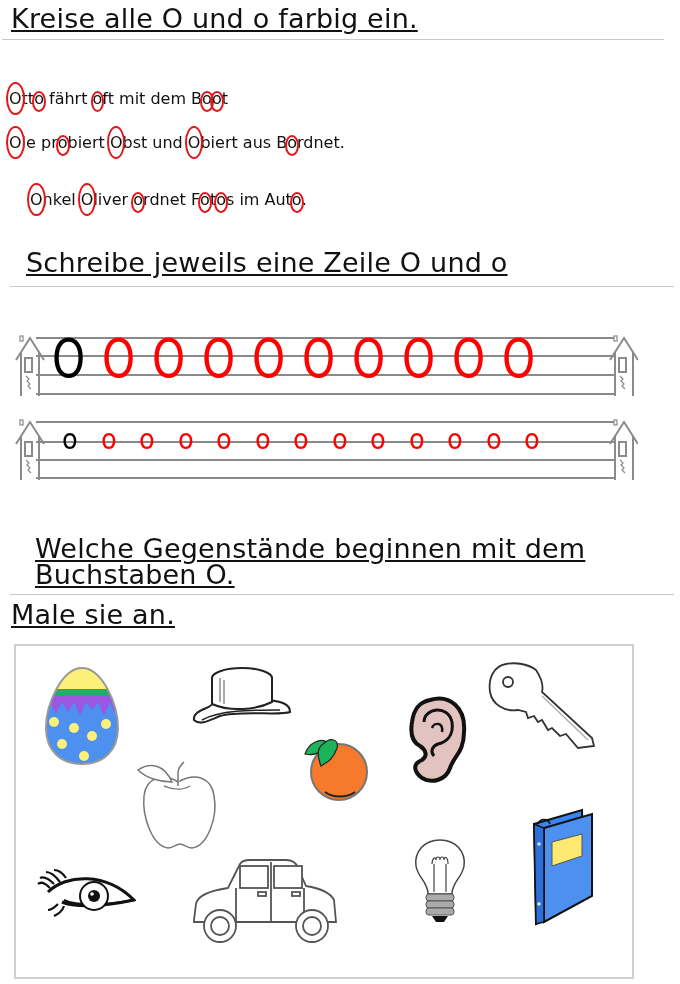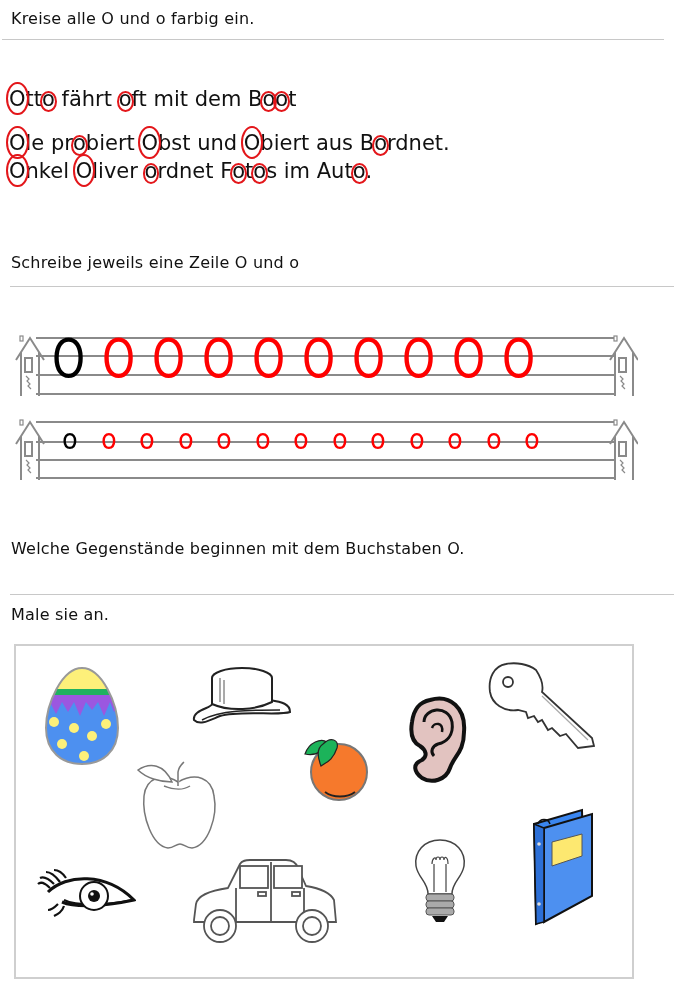--- a/index.html
+++ b/index.html
@@ -1,41 +1,41 @@
 <!DOCTYPE html>
 <html><head>
 <meta charset="utf-8">
 <style>
   html, body { margin:0; padding:0; background:#ffffff; }
   body { width:680px; height:984px; position:relative; overflow:hidden;
          font-family:"DejaVu Sans", sans-serif; color:#111; }
-  .heading { position:absolute; left:11px; font-size:16px; letter-spacing:0.2px; line-height:26px; }
+  .heading { position:absolute; left:11px; font-size:27px; letter-spacing:0.2px; line-height:26px;text-decoration:underline; }
   .rule { position:absolute; height:1px; background:#c8c8c8; }
-  .sent { position:absolute; left:9px; font-size:21px; line-height:26px; white-space:nowrap; }
+  .sent { position:absolute; left:9px; font-size:16px; line-height:26px; white-space:nowrap; }
   .circ { position:relative; display:inline-block; }
   .circ::after { content:""; position:absolute; border:2px solid #e3161a; border-radius:50%; }
   .circ.big::after { left:-3px; right:-3px; top:-4px; bottom:-3px; }
   .circ.small::after { left:-2px; right:-2px; top:5px; bottom:0px; }
   .lineatur { position:absolute; left:14px; width:624px; }
   .L { position:absolute; }
   .pics { position:absolute; left:14px; top:644px; width:620px; height:335px;
           border:2px solid #cfcfcf; box-sizing:border-box; }
   .pic { position:absolute; }
 </style>
 </head>
 <body>
 
 <div class="heading" style="top:6px;left:11px;">Kreise alle O und o farbig ein.</div>
 <div class="rule" style="left:2px;top:39px;width:662px;"></div>
 
 <div class="sent" style="top:86px;"><span class="circ big">O</span><span>tt</span><span class="circ small">o</span><span> fährt </span><span class="circ small">o</span><span>ft mit dem B</span><span class="circ small">o</span><span class="circ small">o</span><span>t</span></div>
 <div class="sent" style="top:130px;"><span class="circ big">O</span><span>le pr</span><span class="circ small">o</span><span>biert </span><span class="circ big">O</span><span>bst und </span><span class="circ big">O</span><span>biert aus B</span><span class="circ small">o</span><span>rdnet.</span></div>
-<div class="sent" style="top:158px;"><span class="circ big">O</span><span>nkel </span><span class="circ big">O</span><span>liver </span><span class="circ small">o</span><span>rdnet F</span><span class="circ small">o</span><span>t</span><span class="circ small">o</span><span>s im Aut</span><span class="circ small">o</span><span>.</span></div>
-
-<div class="heading" style="top:250px;">Schreibe jeweils eine Zeile O und o</div>
+<div class="sent" style="top:187px;margin-left:21px;"><span class="circ big">O</span><span>nkel </span><span class="circ big">O</span><span>liver </span><span class="circ small">o</span><span>rdnet F</span><span class="circ small">o</span><span>t</span><span class="circ small">o</span><span>s im Aut</span><span class="circ small">o</span><span>.</span></div>
+
+<div class="heading" style="top:250px;margin-left:15px;">Schreibe jeweils eine Zeile O und o</div>
 <div class="rule" style="left:10px;top:286px;width:664px;"></div>
 
 <div class="lineatur" style="top:332px;height:70px;">
   <svg width="624" height="70">
     <g stroke="#8a8a8a" fill="none" stroke-width="2">
       <line x1="22" y1="6" x2="600" y2="6"></line>
       <line x1="22" y1="24" x2="600" y2="24"></line>
       <line x1="22" y1="43" x2="600" y2="43"></line>
       <line x1="22" y1="62" x2="600" y2="62"></line>
 
@@ -99,21 +99,21 @@
     <div class="L" style="left: 254.5px; top: 426px; font-size: 28px; line-height: 28px; font-family: &quot;DejaVu Sans&quot;, sans-serif; color: rgb(255, 0, 0); transform: scale(0.92, 1); transform-origin: left top;">o</div>
     <div class="L" style="left: 293px; top: 426px; font-size: 28px; line-height: 28px; font-family: &quot;DejaVu Sans&quot;, sans-serif; color: rgb(255, 0, 0); transform: scale(0.92, 1); transform-origin: left top;">o</div>
     <div class="L" style="left: 331.5px; top: 426px; font-size: 28px; line-height: 28px; font-family: &quot;DejaVu Sans&quot;, sans-serif; color: rgb(255, 0, 0); transform: scale(0.92, 1); transform-origin: left top;">o</div>
     <div class="L" style="left: 370px; top: 426px; font-size: 28px; line-height: 28px; font-family: &quot;DejaVu Sans&quot;, sans-serif; color: rgb(255, 0, 0); transform: scale(0.92, 1); transform-origin: left top;">o</div>
     <div class="L" style="left: 408.5px; top: 426px; font-size: 28px; line-height: 28px; font-family: &quot;DejaVu Sans&quot;, sans-serif; color: rgb(255, 0, 0); transform: scale(0.92, 1); transform-origin: left top;">o</div>
     <div class="L" style="left: 447px; top: 426px; font-size: 28px; line-height: 28px; font-family: &quot;DejaVu Sans&quot;, sans-serif; color: rgb(255, 0, 0); transform: scale(0.92, 1); transform-origin: left top;">o</div>
     <div class="L" style="left: 485.5px; top: 426px; font-size: 28px; line-height: 28px; font-family: &quot;DejaVu Sans&quot;, sans-serif; color: rgb(255, 0, 0); transform: scale(0.92, 1); transform-origin: left top;">o</div>
     <div class="L" style="left: 524px; top: 426px; font-size: 28px; line-height: 28px; font-family: &quot;DejaVu Sans&quot;, sans-serif; color: rgb(255, 0, 0); transform: scale(0.92, 1); transform-origin: left top;">o</div>
   </div>
 
-<div class="heading" style="top:536px;">Welche Gegenstände beginnen mit dem Buchstaben O.</div>
+<div class="heading" style="top:536px;margin-left:24px;">Welche Gegenstände beginnen mit dem Buchstaben O.</div>
 <div class="heading" style="top:566px;margin-top:36px;">Male sie an.</div>
 <div class="rule" style="left:10px;top:594px;width:664px;"></div>
 
 <div class="pics"></div>
 
 <svg class="pic" style="left:44px;top:664px;" width="76" height="104">
   <defs>
       <clipPath id="eggc">
         <path d="M38 4 C58 4 74 40 74 64 C74 88 58 100 38 100 C18 100 2 88 2 64 C2 40 18 4 38 4 Z"></path>
       </clipPath>

